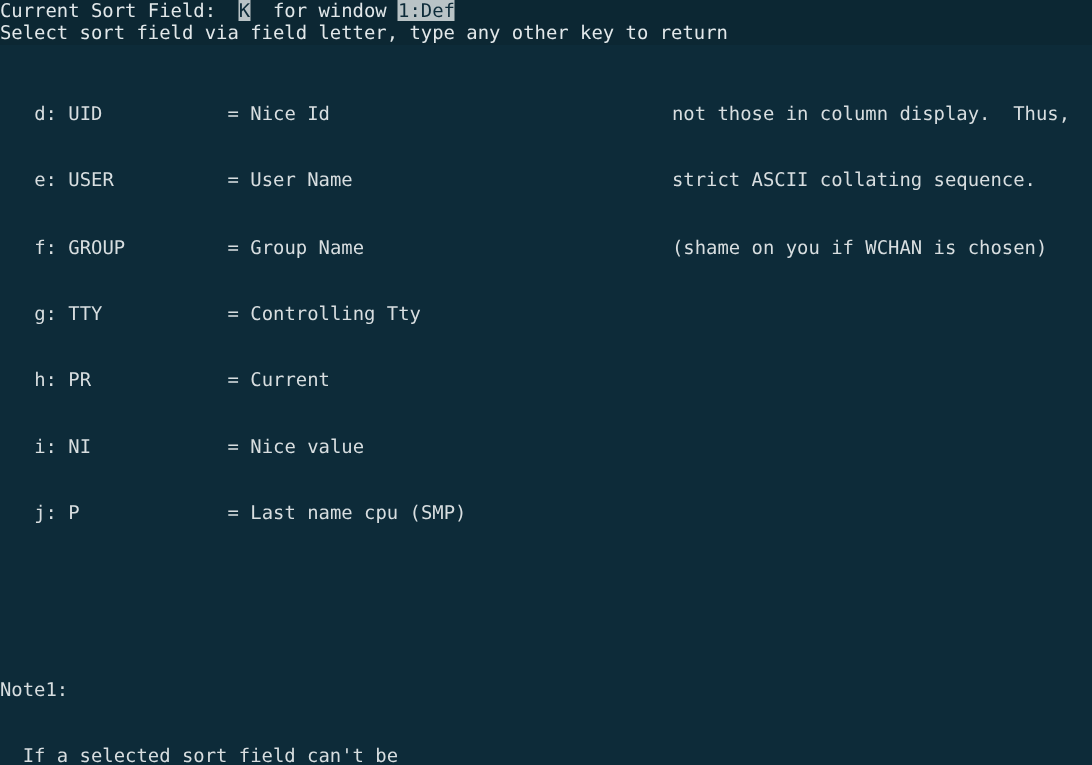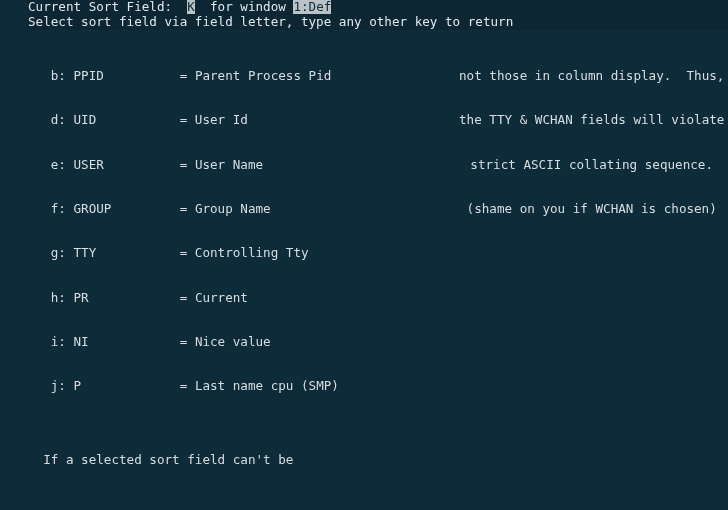--- a/index.html
+++ b/index.html
@@ -23,40 +23,38 @@
   .term {
     position: absolute;
     left: 0;
     top: 0;
     width: 728px;
   }
   .row {
     height: 14.78px;
     white-space: pre;
     display: block;
-    margin-left: 28px;
   }
   .hdr {
     background: #0c2733;
     color: #e2e8ea;
   }
   .inv {
     background: #b9c3c6;
     color: #0d2b39;
   }
   .dim {
     color: #6f8b96;
   }
   .colwrap {
     position: absolute;
     white-space: pre;
   }
   .right-col {
-    left: 431px;
-    text-align: center;
+    left: 448px;
   }
   .field-list {
     left: 0;
     top: 39.4px;
   }
   .notes {
     left: 0;
   }
 </style>
 </head>
@@ -66,22 +64,21 @@
 
   <div class="term">
 
     <div class="row hdr"><span>Current Sort Field:  </span><span class="inv">K</span><span>  for window </span><span class="inv">1:Def</span></div>
 
     <div class="row hdr">Select sort field via field letter, type any other key to return</div>
 
   </div>
 
   <div class="colwrap field-list">
-    <div class="row"><span class="dim"> </span><span>  </span><span>b</span><span>: </span><span>PPID</span><span>          </span><span>= </span><span>Parent Process Pid</span></div>
-    <div class="row"><span class="dim"> </span><span>  </span><span>d</span><span>: </span><span>UID</span><span>           </span><span>= </span><span>User Id</span></div>
+    <div class="row"><span class="dim"> </span><span>  </span><span>d</span><span>: </span><span>UID</span><span>           </span><span>= </span><span>Nice Id</span></div>
     <div class="row"><span class="dim"> </span><span>  </span><span>e</span><span>: </span><span>USER</span><span>          </span><span>= </span><span>User Name</span></div>
     <div class="row"><span class="dim"> </span><span>  </span><span>f</span><span>: </span><span>GROUP</span><span>         </span><span>= </span><span>Group Name</span></div>
     <div class="row"><span class="dim"> </span><span>  </span><span>g</span><span>: </span><span>TTY</span><span>           </span><span>= </span><span>Controlling Tty</span></div>
     <div class="row"><span class="dim"> </span><span>  </span><span>h</span><span>: </span><span>PR</span><span>            </span><span>= </span><span>Current</span></div>
     <div class="row"><span class="dim"> </span><span>  </span><span>i</span><span>: </span><span>NI</span><span>            </span><span>= </span><span>Nice value</span></div>
     <div class="row"><span class="dim"> </span><span>  </span><span>j</span><span>: </span><span>P</span><span>             </span><span>= </span><span>Last name cpu (SMP)</span></div>
     
     
     
     
@@ -93,30 +90,30 @@
     
     
     
     
     
     
     
   </div>
 
   <div class="colwrap notes" style="top: 423px;">
+    <div class="row">Note1:</div>
     <div class="row">  If a selected sort field can't be</div>
     
     
     
     
     
     
     
   </div>
 
   <div class="colwrap right-col" style="top: 39.4px;">
     <div class="row">not those in column display.  Thus,</div>
-    <div class="row">the TTY &amp; WCHAN fields will violate</div>
     <div class="row">strict ASCII collating sequence.</div>
     <div class="row">(shame on you if WCHAN is chosen)</div>
   </div>
 
 </div>
 
 </body></html>

